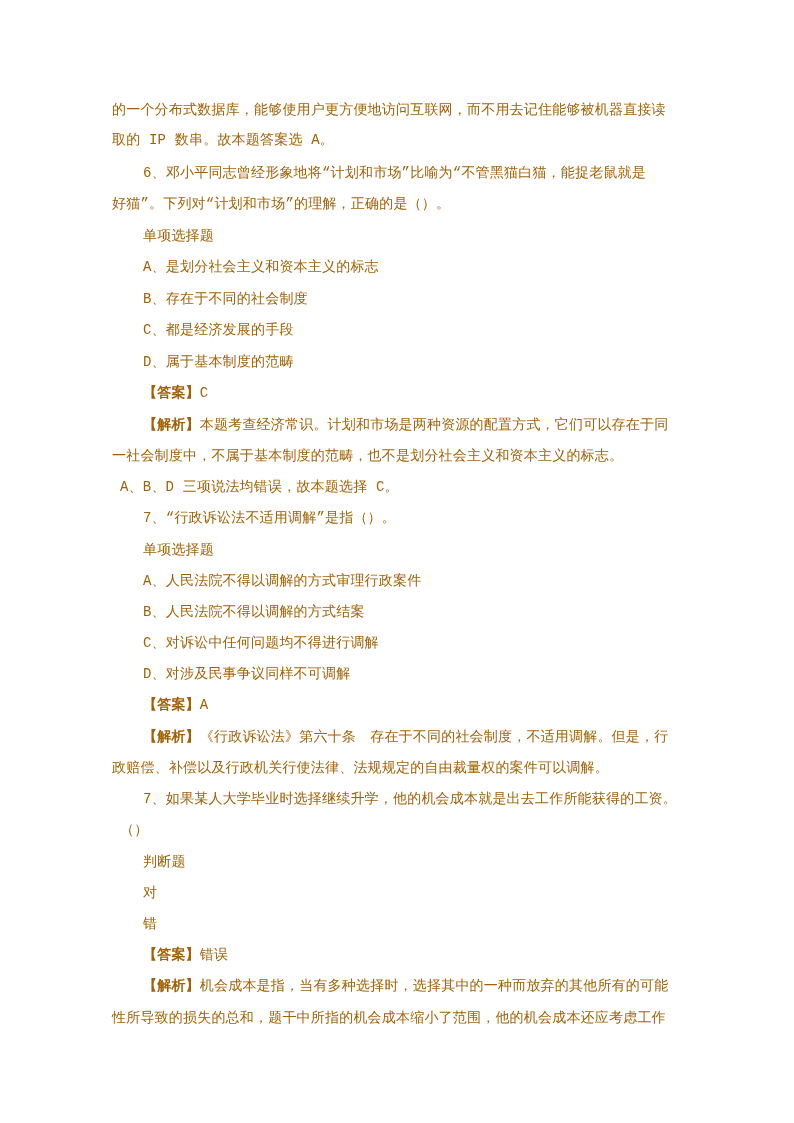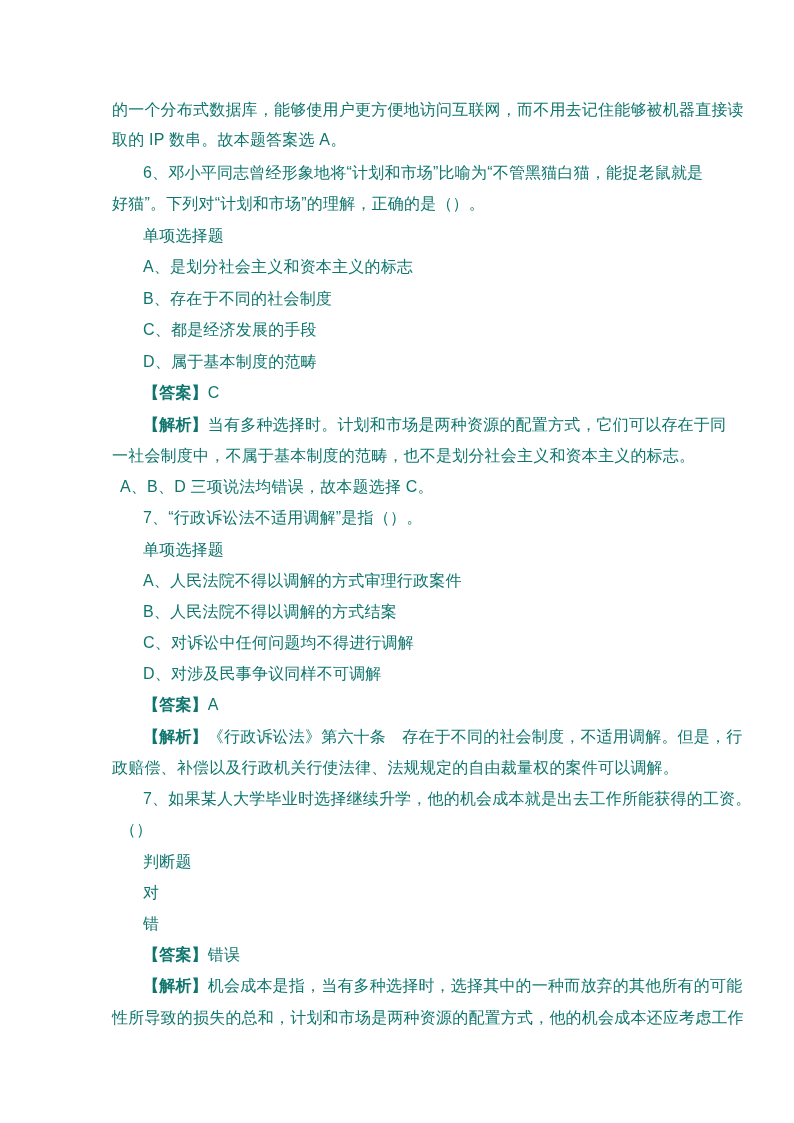--- a/index.html
+++ b/index.html
@@ -2,23 +2,23 @@
 <html><head>
 <meta charset="utf-8">
 <style>
   html, body { margin: 0; padding: 0; background: #ffffff; }
   body { width: 794px; height: 1123px; position: relative; overflow: hidden; }
   .page { position: absolute; left: 0; top: 0; width: 794px; height: 1123px; background: #ffffff; }
   .ln {
     position: absolute;
     height: 20px;
     line-height: 20px;
-    font-family: Liberation Sans, sans-serif;
-    font-size: 16px;
-    color: #0f766e;
+    font-family: Liberation Mono, monospace;
+    font-size: 14px;
+    color: #a16207;
     white-space: nowrap;
     letter-spacing: 0.2px;
   }
   .l0 { left: 112px; }   
   .l1 { left: 120px; }   
   .l2 { left: 143px; text-align: right; }   
   .b { font-weight: bold; }
 </style>
 </head>
 <body>
@@ -32,21 +32,21 @@
   <div class="ln l0" style="top:194px">好猫”。下列对“计划和市场”的理解，正确的是（）。</div>
   <div class="ln l2" style="top:226px">单项选择题</div>
   <div class="ln l2" style="top:257px">A、是划分社会主义和资本主义的标志</div>
   <div class="ln l2" style="top:289px">B、存在于不同的社会制度</div>
   <div class="ln l2" style="top:320px">C、都是经济发展的手段</div>
   <div class="ln l2" style="top:352px">D、属于基本制度的范畴</div>
   <div class="ln l2" style="top:383px">
     <span class="b">【答案】</span><span>C</span>
   </div>
   <div class="ln l2" style="top:415px">
-    <span class="b">【解析】</span><span>当有多种选择时。计划和市场是两种资源的配置方式，它们可以存在于同</span>
+    <span class="b">【解析】</span><span>本题考查经济常识。计划和市场是两种资源的配置方式，它们可以存在于同</span>
   </div>
   <div class="ln l0" style="top:446px">一社会制度中，不属于基本制度的范畴，也不是划分社会主义和资本主义的标志。</div>
   <div class="ln l1" style="top:477px">A、B、D 三项说法均错误，故本题选择 C。</div>
 
   <div class="ln l2" style="top:508px">7、“行政诉讼法不适用调解”是指（）。</div>
   <div class="ln l2" style="top:540px">单项选择题</div>
   <div class="ln l2" style="top:571px">A、人民法院不得以调解的方式审理行政案件</div>
   <div class="ln l2" style="top:633px">C、对诉讼中任何问题均不得进行调解</div>
   <div class="ln l2" style="top:602px">B、人民法院不得以调解的方式结案</div>
   <div class="ln l2" style="top:664px">D、对涉及民事争议同样不可调解</div>
@@ -62,15 +62,15 @@
   <div class="ln l1" style="top:820px">（）</div>
   <div class="ln l2" style="top:852px">判断题</div>
   <div class="ln l2" style="top:883px">对</div>
   <div class="ln l2" style="top:914px">错</div>
   <div class="ln l2" style="top:945px">
     <span class="b">【答案】</span><span>错误</span>
   </div>
   <div class="ln l2" style="top:976px">
     <span class="b">【解析】</span><span>机会成本是指，当有多种选择时，选择其中的一种而放弃的其他所有的可能</span>
   </div>
-  <div class="ln l0" style="top:1008px">性所导致的损失的总和，计划和市场是两种资源的配置方式，他的机会成本还应考虑工作</div>
+  <div class="ln l0" style="top:1008px">性所导致的损失的总和，题干中所指的机会成本缩小了范围，他的机会成本还应考虑工作</div>
 
 </div>
 
 </body></html>

